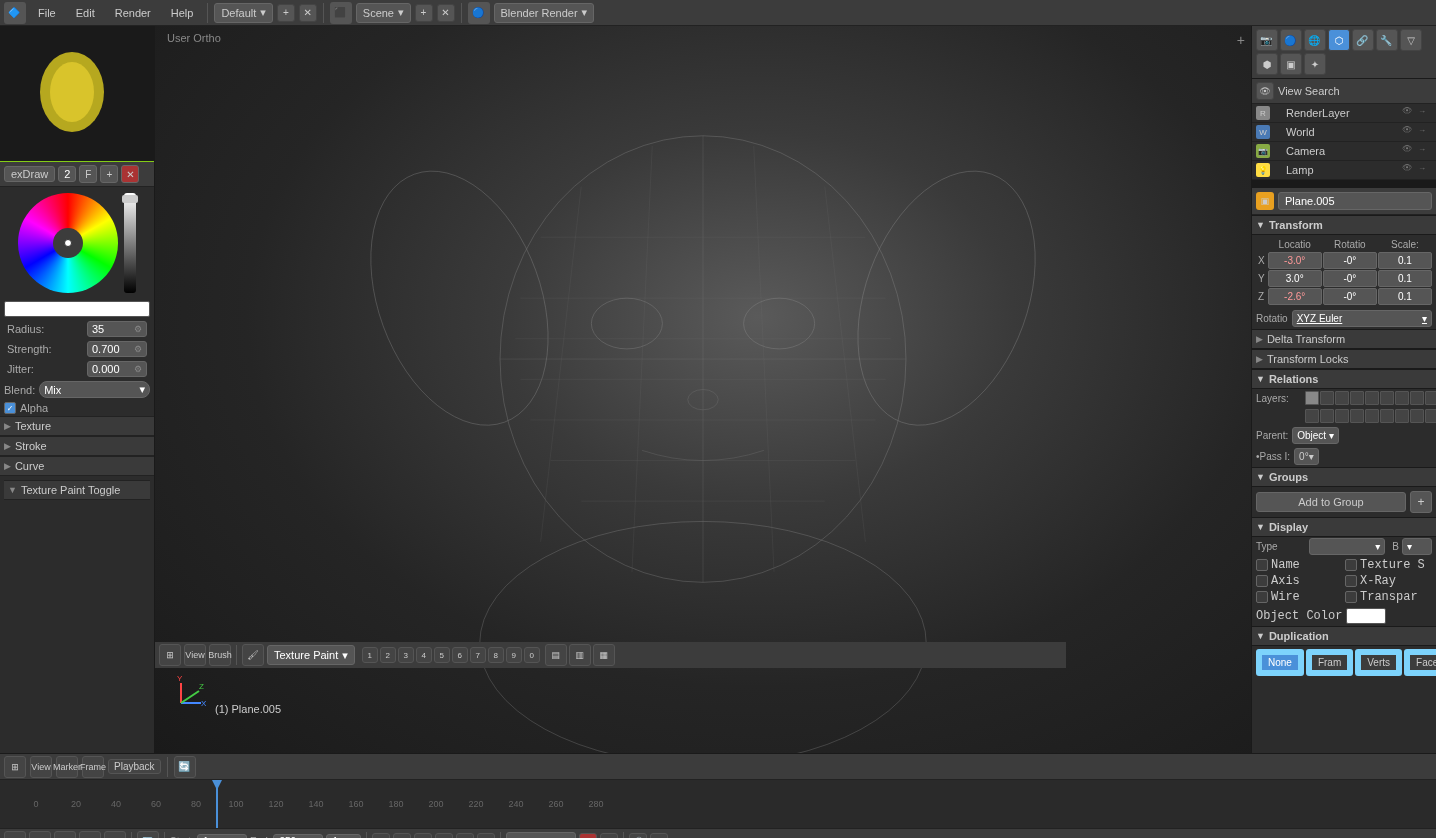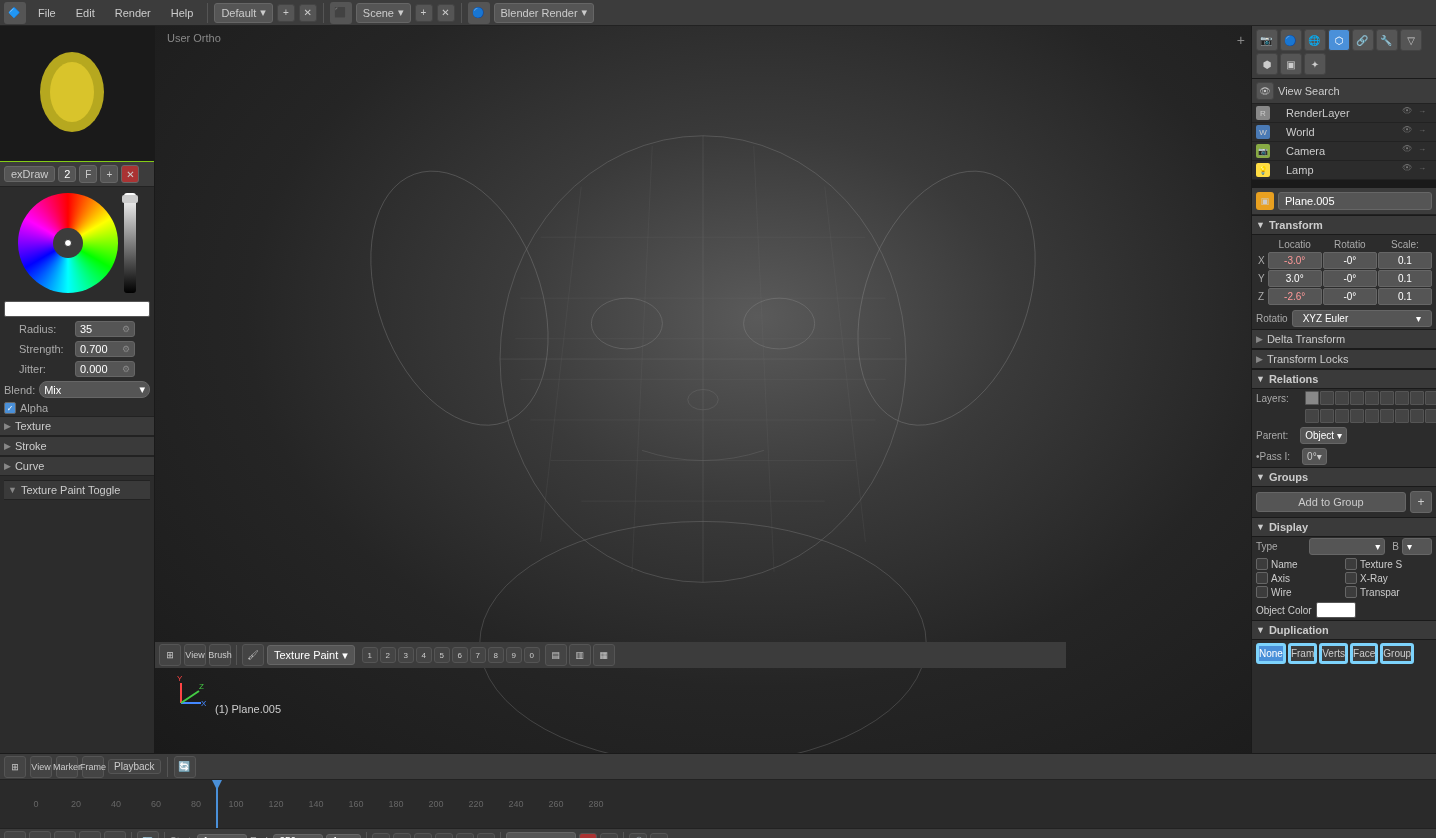--- a/index.html
+++ b/index.html
@@ -30,21 +30,21 @@
 
     #color-wheel-area { padding: 6px; display: flex; align-items: center; justify-content: center; position: relative; }
     .color-wheel { width: 100px; height: 100px; border-radius: 50%; background: conic-gradient(red, yellow, lime, cyan, blue, magenta, red); position: relative; }
     .color-wheel-inner { position: absolute; top: 50%; left: 50%; transform: translate(-50%, -50%); width: 30px; height: 30px; border-radius: 50%; background: #3c3c3c; }
     .color-dot { position: absolute; top: 50%; left: 50%; width: 8px; height: 8px; border-radius: 50%; background: white; border: 1px solid #333; transform: translate(-50%, -50%); }
     #color-slider { width: 12px; height: 100px; background: linear-gradient(to bottom, white, black); margin-left: 6px; border-radius: 3px; position: relative; }
     #color-slider-handle { position: absolute; top: 2px; left: -2px; width: 16px; height: 8px; background: #ccc; border-radius: 2px; }
 
     #color-swatch { height: 16px; margin: 2px 4px; background: white; border: 1px solid #555; border-radius: 2px; }
 
-    .prop-row { display: flex; align-items: center; justify-content: space-between; padding: 2px 19px; }
+    .prop-row { display: flex; align-items: center; justify-content: space-between; padding: 2px 7px; }
     .prop-label { color: #aaa; font-size: 11px; }
     .prop-field { background: #555; border: 1px solid #666; border-radius: 3px; padding: 1px 4px; color: #fff; font-size: 11px; min-width: 60px; text-align: right; display: flex; align-items: center; justify-content: space-between; }
     .prop-field-btn { color: #888; font-size: 9px; cursor: pointer; }
     .blend-row { display: flex; align-items: center; padding: 2px 4px; gap: 4px; }
     .blend-dropdown { background: #555; border: 1px solid #666; border-radius: 8px; padding: 1px 4px; color: #fff; font-size: 11px; flex: 1; display: flex; align-items: center; justify-content: space-between; }
     .checkbox-row { display: flex; align-items: center; gap: 4px; padding: 2px 4px; }
     .checkbox { width: 12px; height: 12px; background: #555; border: 1px solid #666; border-radius: 2px; display: flex; align-items: center; justify-content: center; }
     .checkbox.checked { background: #4a90d9; }
     .checkbox.checked::after { content: '✓'; font-size: 8px; color: white; }
 
@@ -107,63 +107,63 @@
     .props-title { color: #ccc; font-size: 11px; font-weight: bold; }
 
     .transform-grid { display: grid; grid-template-columns: auto 1fr 1fr 1fr; gap: 1px; padding: 3px 4px; }
     .tg-header { color: #aaa; font-size: 10px; text-align: center; padding: 1px 2px; }
     .tg-label { color: #aaa; font-size: 10px; padding: 2px 2px; display: flex; align-items: center; }
     .tg-field { background: #555; border: 1px solid #666; border-radius: 2px; padding: 2px 3px; color: #fff; font-size: 10px; text-align: center; }
     .tg-field.negative { color: #ff9999; }
 
     .rotation-mode-row { display: flex; align-items: center; padding: 2px 4px; gap: 4px; }
     .rotation-label { color: #aaa; font-size: 10px; }
-    .rotation-dropdown { background: #555; border: 1px solid #666; border-radius: 3px; padding: 2px 10px; color: #fff; font-size: 10px; flex: 1; display: flex; align-items: center; justify-content: space-between; }
+    .rotation-dropdown { background: #555; border: 1px solid #666; border-radius: 3px; padding: 2px 4px; color: #fff; font-size: 10px; flex: 1; display: flex; align-items: center; justify-content: space-between; text-decoration: underline; }
 
     .collapsible-row { display: flex; align-items: center; gap: 4px; padding: 3px 4px; background: #3a3a3a; border-top: 1px solid #1a1a1a; border-bottom: 1px solid #1a1a1a; cursor: pointer; }
     .coll-arrow { color: #888; font-size: 9px; }
     .coll-title { color: #ccc; font-size: 11px; }
 
     
     .groups-section { padding: 4px; }
     .add-to-group-btn { background: #555; border: 1px solid #666; border-radius: 3px; padding: 3px 8px; color: #ccc; font-size: 11px; cursor: pointer; flex: 1; text-align: center; }
     .icon-btn { width: 22px; height: 22px; background: #555; border: 1px solid #666; border-radius: 3px; display: flex; align-items: center; justify-content: center; font-size: 12px; color: #ccc; cursor: pointer; }
     .group-row { display: flex; gap: 4px; align-items: center; }
     .display-field-row { display: flex; align-items: center; gap: 3px; padding: 1px 4px; }
     .display-label { color: #aaa; font-size: 10px; min-width: 50px; }
     .display-dropdown { background: #555; border: 1px solid #666; border-radius: 3px; padding: 2px 4px; color: #fff; font-size: 10px; display: flex; align-items: center; justify-content: space-between; }
 
     .checkbox-grid { display: grid; grid-template-columns: 1fr 1fr; gap: 2px; padding: 2px 4px; }
     .cb-row { display: flex; align-items: center; gap: 3px; }
     .cb-box { width: 12px; height: 12px; background: #3c3c3c; border: 1px solid #666; border-radius: 2px; flex-shrink: 0; }
-    .cb-label { color: #ccc; font-size: 10px; }
+    .cb-label { color: #ccc; font-size: 12px; font-family: Liberation Mono, monospace; }
 
     .obj-color-row { display: flex; align-items: center; gap: 4px; padding: 2px 4px; }
     .color-box { width: 40px; height: 16px; background: white; border: 1px solid #555; border-radius: 2px; }
 
     
     .dup-options { display: flex; gap: 2px; padding: 3px 4px; }
-    .dup-btn { background: #3c3c3c; border: 3px solid #7dd3fc; border-radius: 3px; padding: 2px 0; color: #ccc; font-size: 10px; cursor: pointer; }
+    .dup-btn { background: #3c3c3c; border: 6px solid #7dd3fc; border-radius: 3px; padding: 2px 6px; color: #ccc; font-size: 10px; cursor: pointer; }
     .dup-btn.active { background: #4a90d9; color: white; }
 
     
     .timeline-btn { background: #444; border: 1px solid #555; border-radius: 3px; padding: 1px 5px; color: #ccc; font-size: 10px; cursor: pointer; display: flex; align-items: center; gap: 2px; }
     .timeline-field { background: #555; border: 1px solid #666; border-radius: 3px; padding: 1px 5px; color: #fff; font-size: 10px; min-width: 50px; }
     .playback-btn { width: 18px; height: 18px; background: #444; border: 1px solid #555; border-radius: 3px; display: flex; align-items: center; justify-content: center; font-size: 8px; color: #ccc; cursor: pointer; }
 
     
     .pass-field { background: #555; border: 1px solid #666; border-radius: 3px; padding: 2px 4px; color: #ccc; font-size: 10px; display: flex; align-items: center; justify-content: space-between; }
 
     
     .layers-row { display: flex; align-items: center; gap: 4px; padding: 2px 4px; }
     .layers-label { color: #aaa; font-size: 10px; min-width: 45px; }
     .layers-grid { display: grid; grid-template-columns: repeat(10, 14px); gap: 1px; }
     .layer-cell { width: 14px; height: 14px; background: #444; border: 1px solid #555; border-radius: 1px; }
     .layer-cell.active { background: #888; }
-    .parent-row { display: flex; align-items: center; gap: 12px; padding: 2px 4px; }
+    .parent-row { display: flex; align-items: center; gap: 4px; padding: 2px 4px; }
     .parent-label { color: #aaa; font-size: 10px; }
     .parent-dropdown { background: #555; border: 1px solid #666; border-radius: 3px; padding: 2px 4px; color: #fff; font-size: 10px; }
 
     
     #viewport-bottom-bar { height: 26px; background: #3c3c3c; display: flex; align-items: center; padding: 0 4px; gap: 3px; position: absolute; bottom: 85px; left: 0; right: 185px; }
     .vp-btn { width: 22px; height: 22px; background: #444; border: 1px solid #555; border-radius: 3px; display: flex; align-items: center; justify-content: center; font-size: 9px; color: #ccc; cursor: pointer; }
     .vp-mode-dropdown { background: #555; border: 1px solid #666; border-radius: 3px; padding: 1px 6px; color: #fff; font-size: 11px; display: flex; align-items: center; gap: 4px; height: 20px; cursor: pointer; }
     .vp-icon-row { display: flex; gap: 2px; }
   </style>
 </head>

